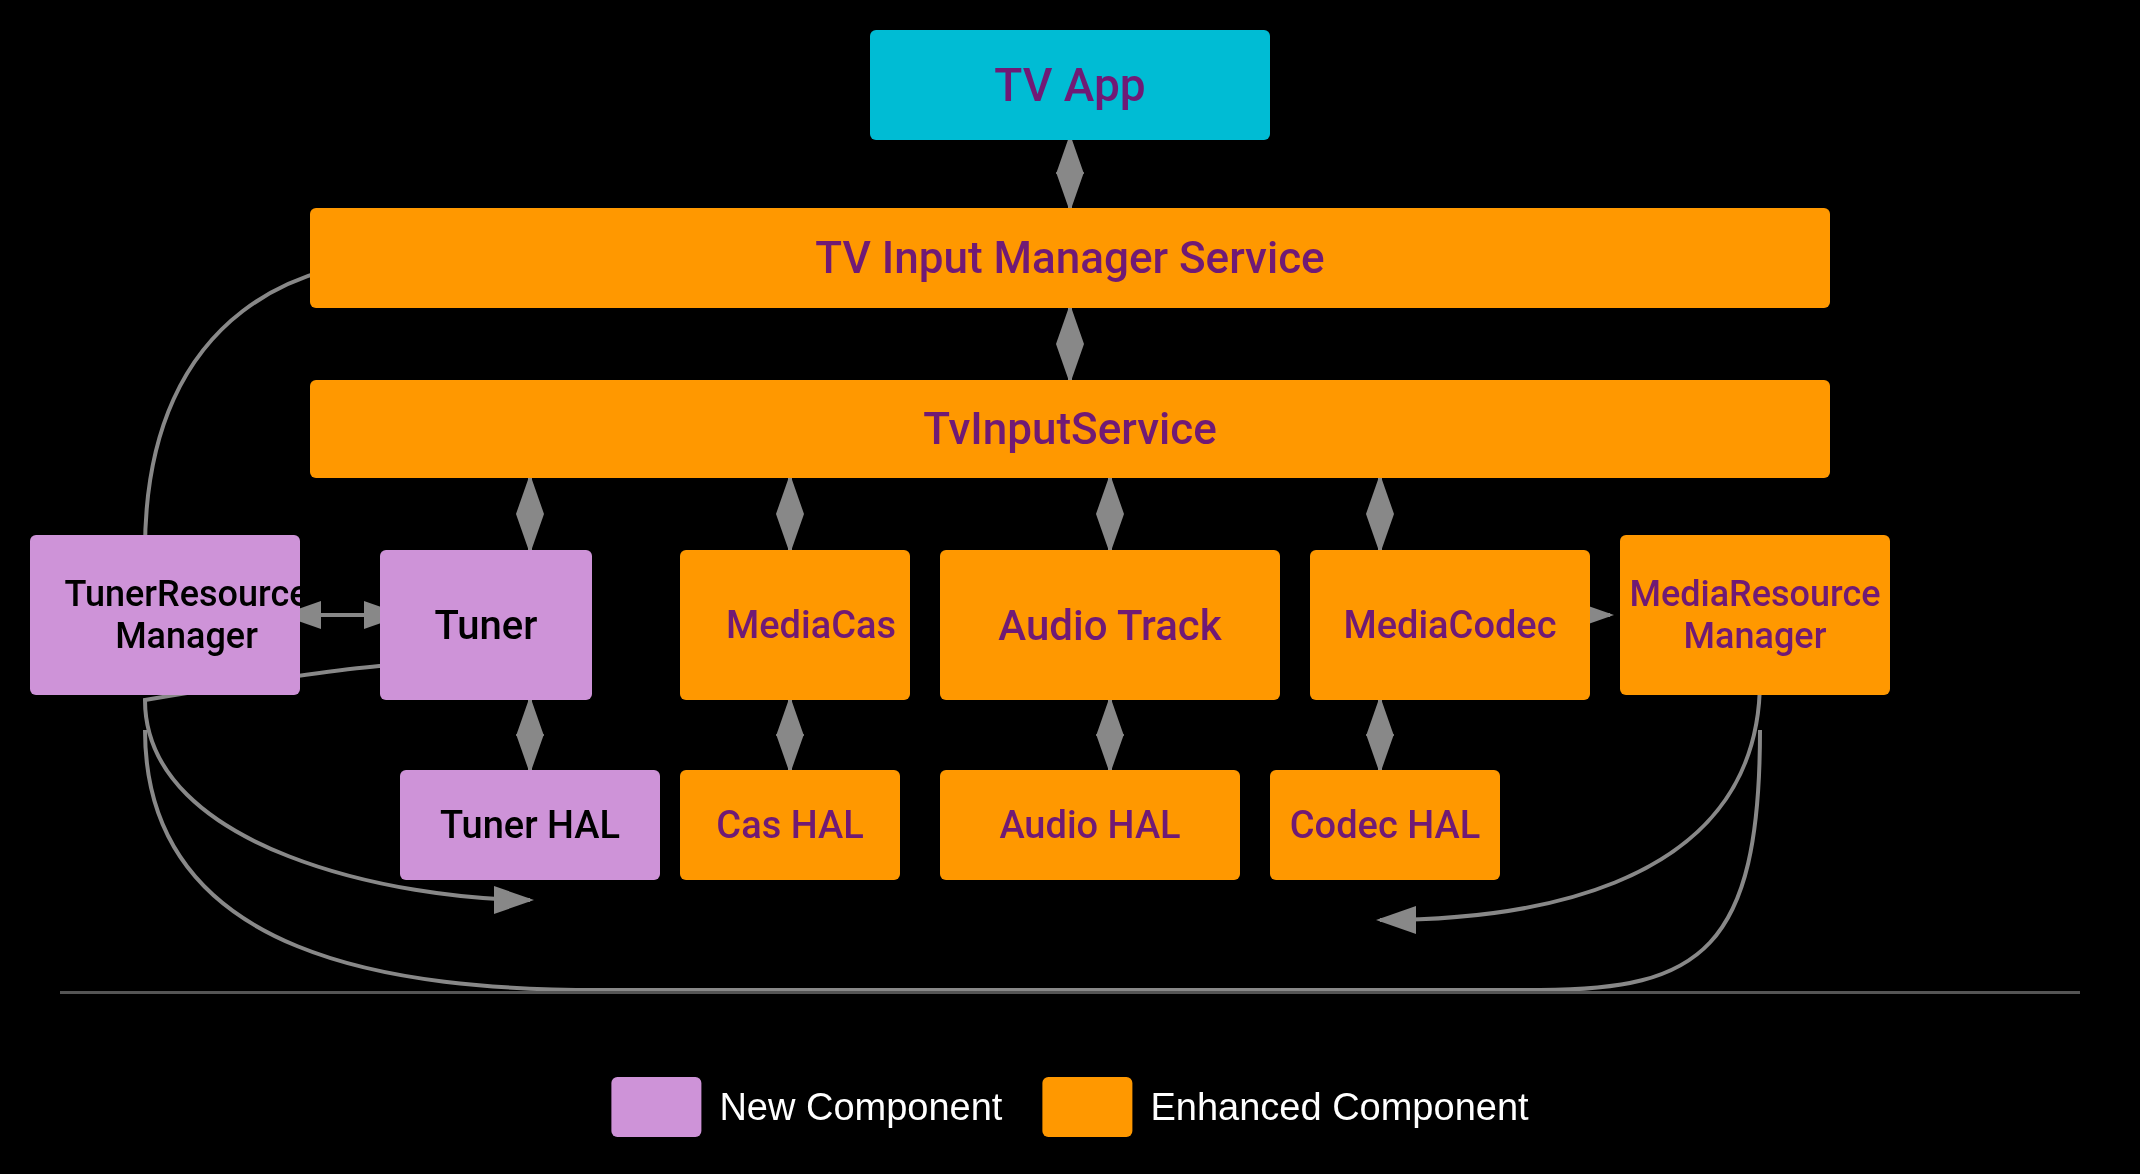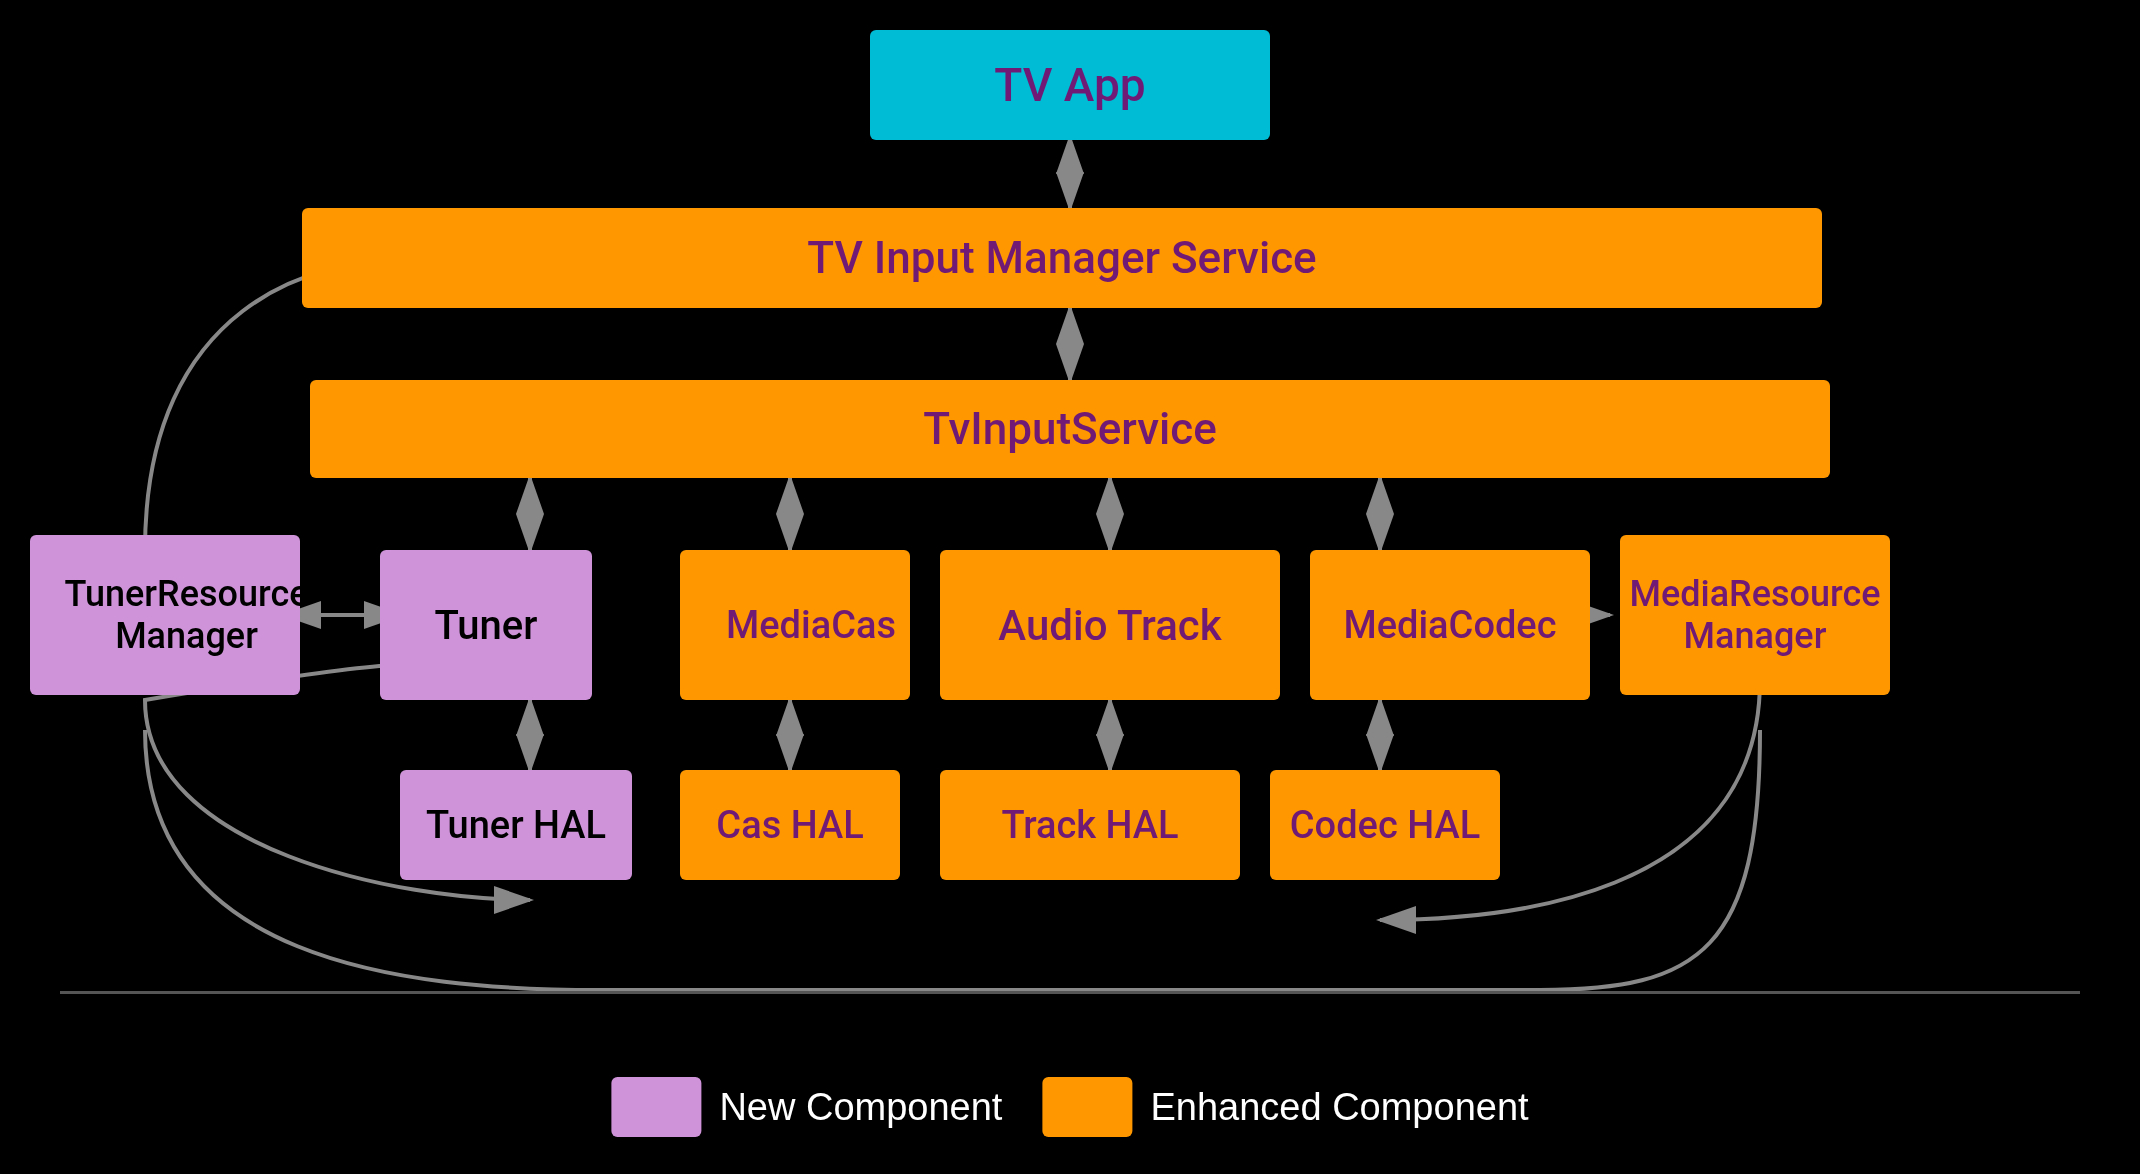--- a/index.html
+++ b/index.html
@@ -116,43 +116,43 @@
     <path d="M 400 665 C 350 665, 145 700, 145 700 C 145 850, 400 900, 530 900" stroke="#888" stroke-width="4" fill="none" marker-end="url(#arrowhead-gray)"></path>
 
     <path d="M 1760 680 C 1760 900, 1500 920, 1380 920" stroke="#888" stroke-width="4" fill="none" marker-end="url(#arrowhead-gray)"></path>
 
     <path d="M 145 730 C 145 960, 400 990, 600 990 L 1540 990 C 1700 990, 1760 950, 1760 730" stroke="#888" stroke-width="4" fill="none"></path>
 
   </svg>
 
   <div class="node node-cyan" style="left: 870px; top: 30px; width: 400px; height: 110px; font-size: 46px;">TV App</div>
 
-  <div class="node node-orange" style="left: 302px; top: 208px; width: 1520px; height: 100px; font-size: 44px;">TV Input Manager Service</div>
+  <div class="node node-orange" style="left: 310px; top: 208px; width: 1520px; height: 100px; font-size: 44px;">TV Input Manager Service</div>
 
   <div class="node node-orange" style="left: 310px; top: 380px; width: 1520px; height: 98px; font-size: 44px;">TvInputService</div>
 
   <div class="node node-purple" style="left: 380px; top: 550px; width: 212px; height: 150px; font-size: 40px; text-align: right;">Tuner</div>
 
   <div class="node node-orange" style="left: 680px; top: 550px; width: 230px; height: 150px; font-size: 38px; padding-left: 32px;">MediaCas</div>
 
   <div class="node node-orange" style="left: 940px; top: 550px; width: 340px; height: 150px; font-size: 42px;">Audio Track</div>
 
   <div class="node node-orange" style="left: 1310px; top: 550px; width: 280px; height: 150px; font-size: 38px;">MediaCodec</div>
 
   <div class="node node-purple" style="left: 30px; top: 535px; width: 270px; height: 160px; font-size: 36px; white-space: pre-line; padding-left: 43px;">TunerResource
 Manager</div>
 
   <div class="node node-orange" style="left: 1620px; top: 535px; width: 270px; height: 160px; font-size: 36px; white-space: pre-line;">MediaResource
 Manager</div>
 
-  <div class="node node-purple" style="left: 400px; top: 770px; width: 232px; height: 110px; font-size: 38px;">Tuner HAL</div>
+  <div class="node node-purple" style="left: 400px; top: 770px; width: 260px; height: 110px; font-size: 38px;">Tuner HAL</div>
 
   <div class="node node-orange" style="left: 680px; top: 770px; width: 220px; height: 110px; font-size: 38px;">Cas HAL</div>
 
-  <div class="node node-orange" style="left: 940px; top: 770px; width: 300px; height: 110px; font-size: 38px;">Track HAL</div>
+  <div class="node node-orange" style="left: 940px; top: 770px; width: 300px; height: 110px; font-size: 38px;">Audio HAL</div>
 
   <div class="node node-orange" style="left: 1270px; top: 770px; width: 230px; height: 110px; font-size: 38px;">Codec HAL</div>
 
   <div class="divider"></div>
 
   <div class="legend-container">
     <div class="legend-item">
       <div class="legend-box" style="background: #CE93D8;"></div>
       <span class="legend-label">New Component</span>
     </div>

